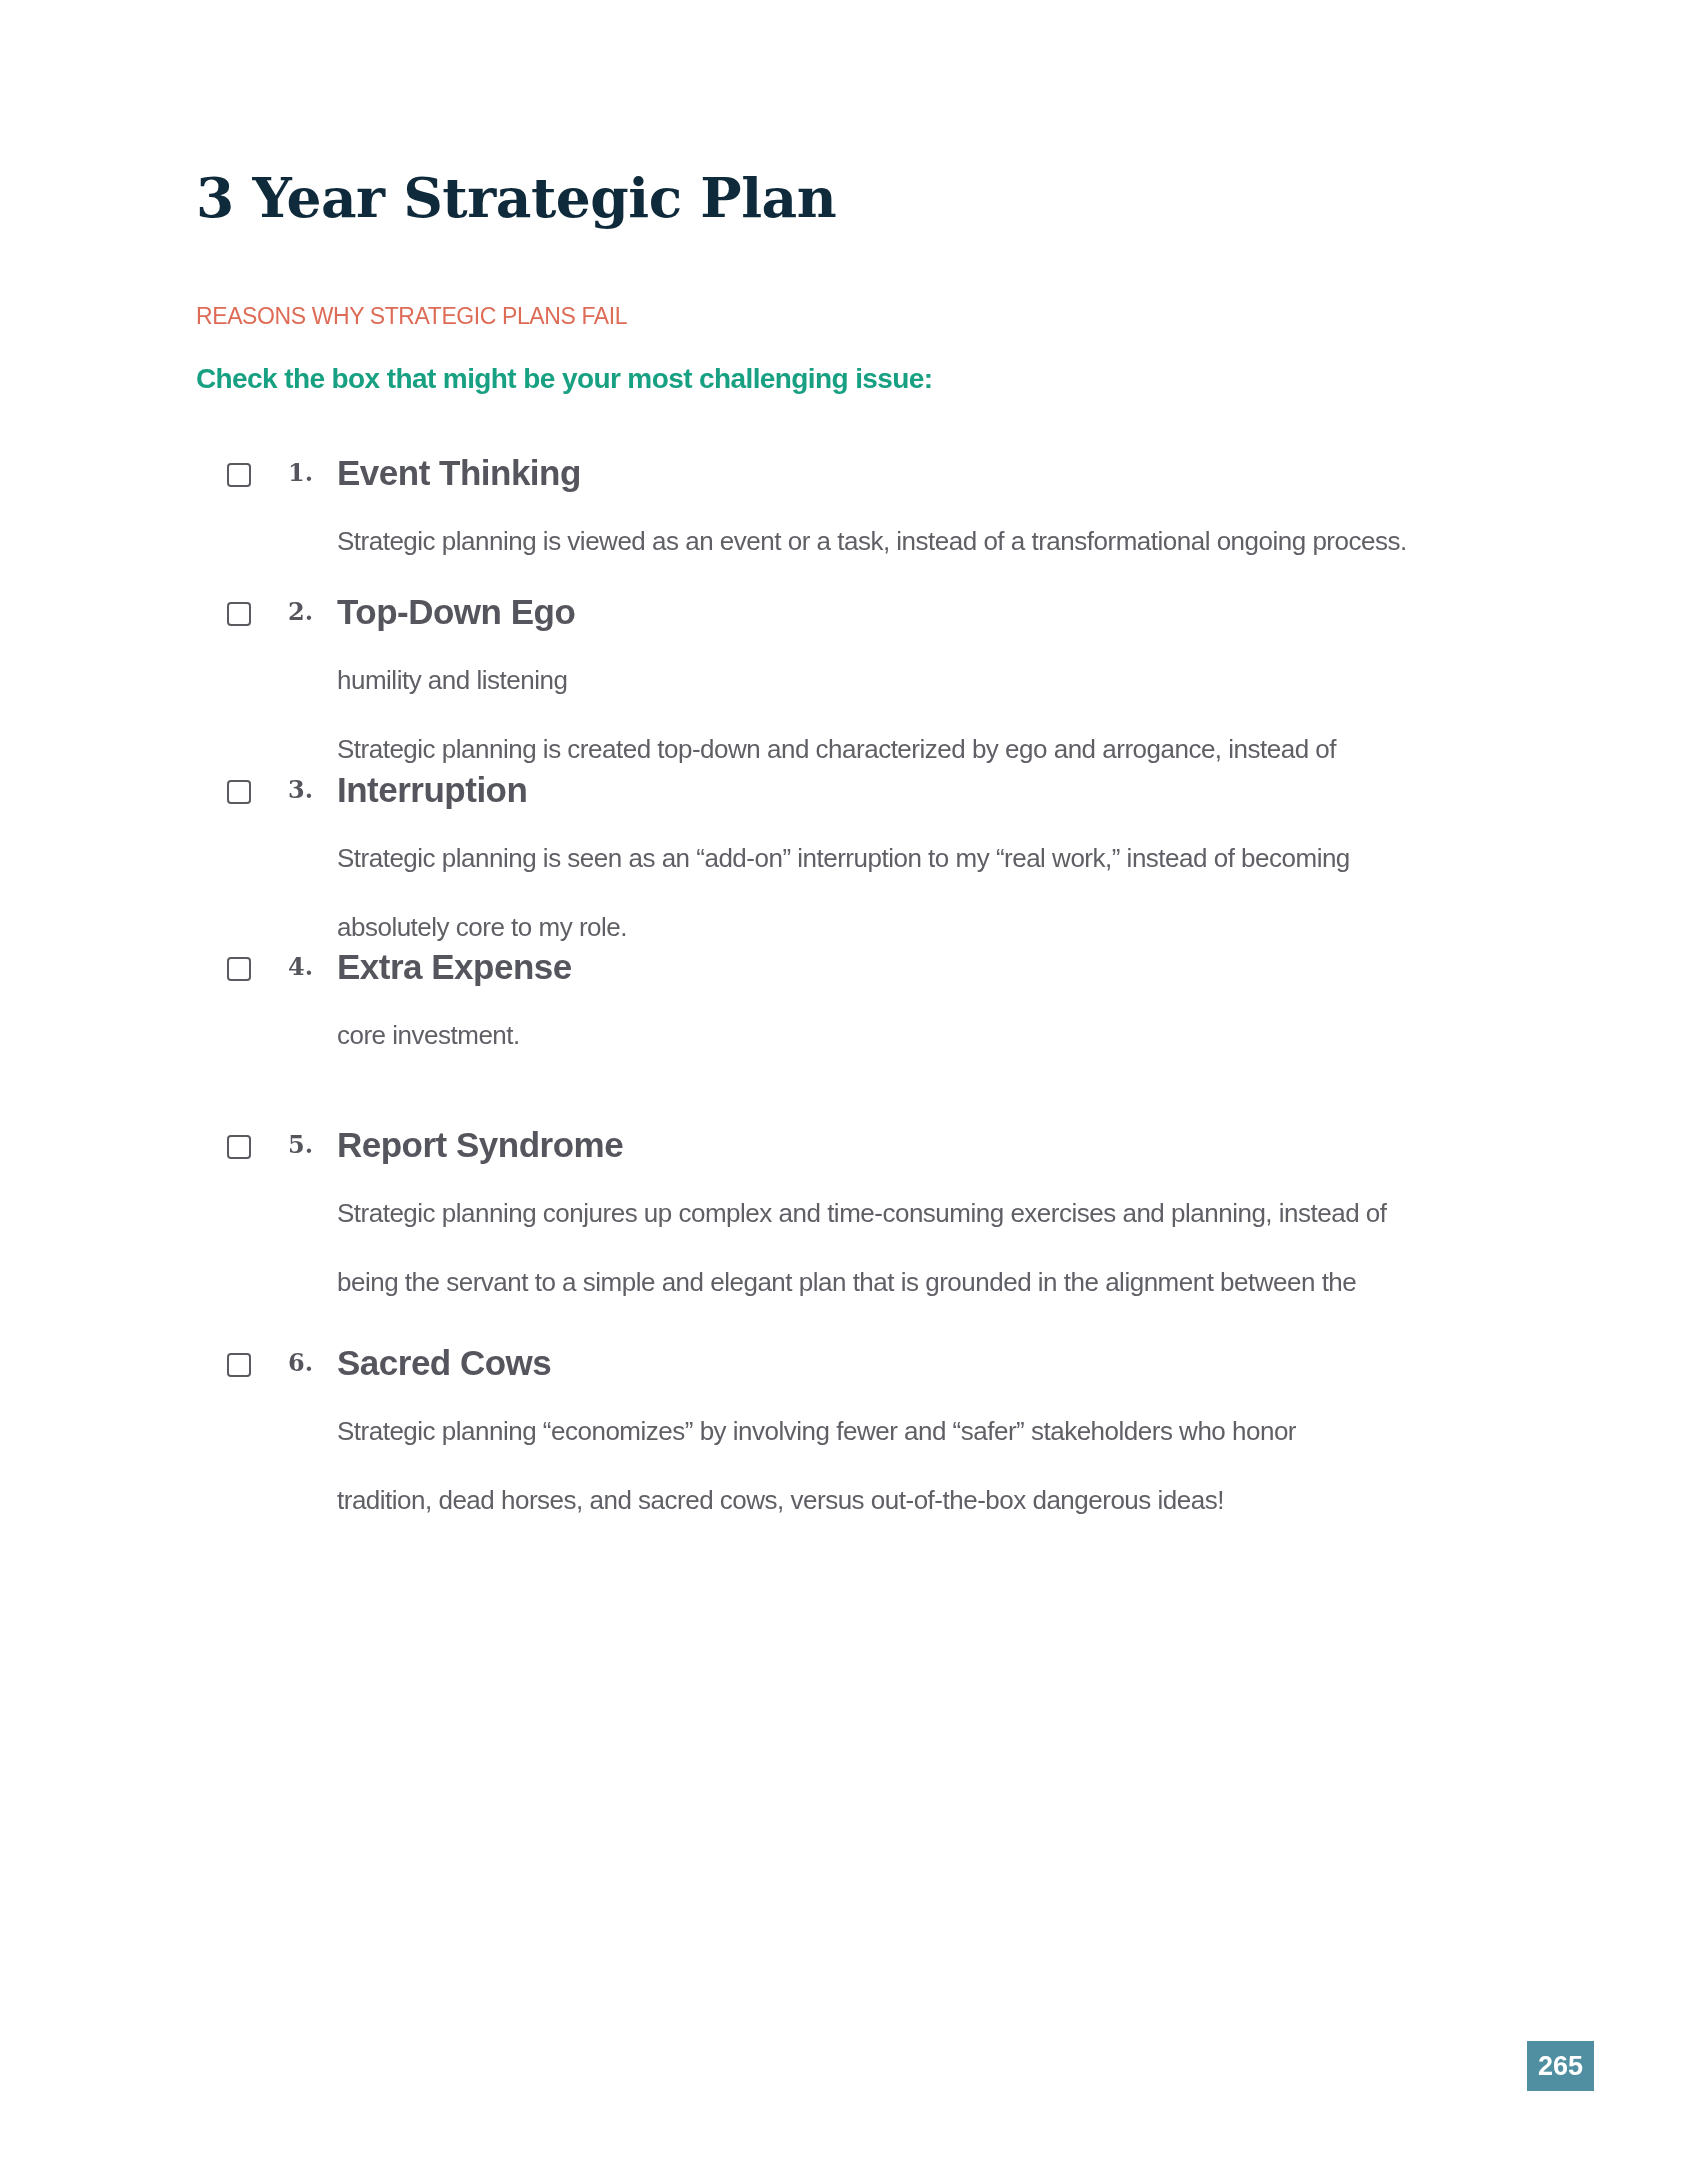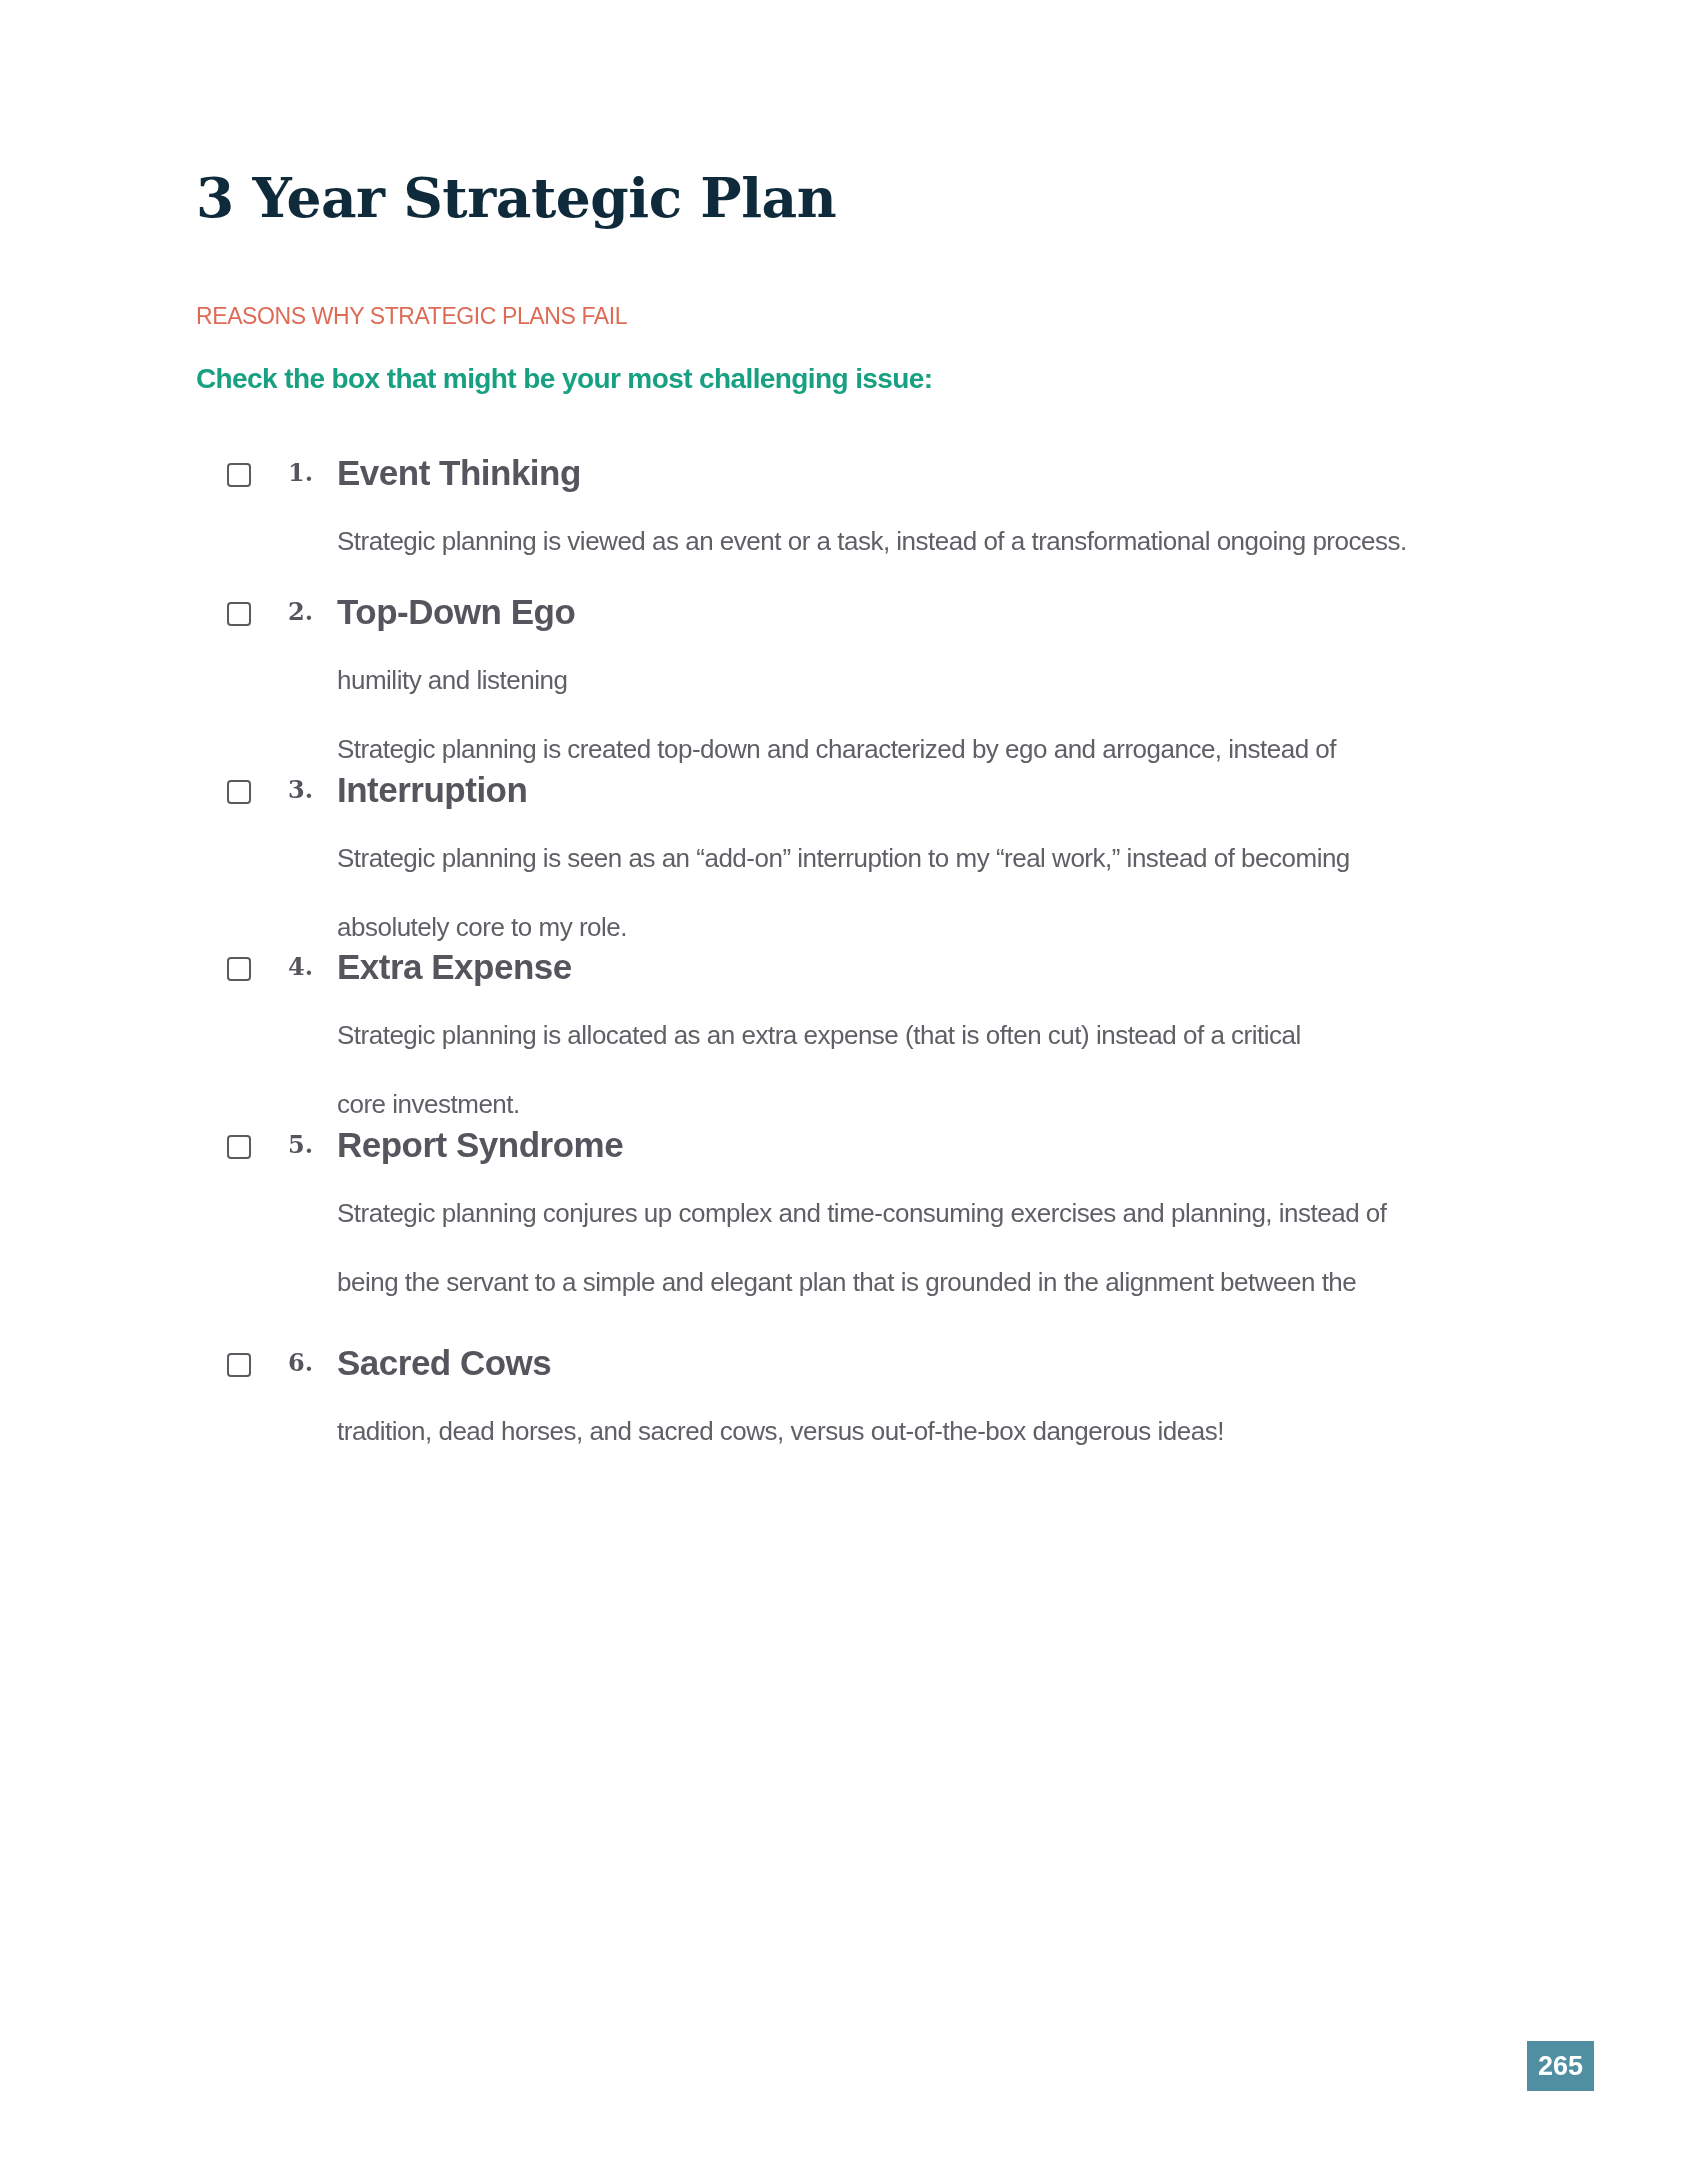--- a/index.html
+++ b/index.html
@@ -90,39 +90,39 @@
       <span class="line">Strategic planning is seen as an “add-on” interruption to my “real work,” instead of becoming</span>
       <span class="line">absolutely core to my role.</span>
     </div>
   </div>
 
   <div class="item" style="top:949px;">
     <span class="checkbox" role="checkbox" aria-checked="false"></span>
     <span class="num">4.</span>
     <span class="heading">Extra Expense</span>
     <div class="desc">
-      <span class="line">Strategic planning is allocated as an extra expense (that is often cut) instead of a critical</span>
       <span class="line">core investment.</span>
     </div>
   </div>
 
   <div class="item" style="top:1127px;">
     <span class="checkbox" role="checkbox" aria-checked="false"></span>
     <span class="num">5.</span>
     <span class="heading">Report Syndrome</span>
     <div class="desc">
       <span class="line">Strategic planning conjures up complex and time-consuming exercises and planning, instead of</span>
       <span class="line">being the servant to a simple and elegant plan that is grounded in the alignment between the</span>
     </div>
   </div>
 
   <div class="item" style="top:1345px;">
     <span class="checkbox" role="checkbox" aria-checked="false"></span>
     <span class="num">6.</span>
     <span class="heading">Sacred Cows</span>
     <div class="desc">
+      <span class="line">Strategic planning “economizes” by involving fewer and “safer” stakeholders who honor</span>
       <span class="line">tradition, dead horses, and sacred cows, versus out-of-the-box dangerous ideas!</span>
     </div>
   </div>
 
   <div class="badge">265</div>
 </div>
 
 
 </body></html>

